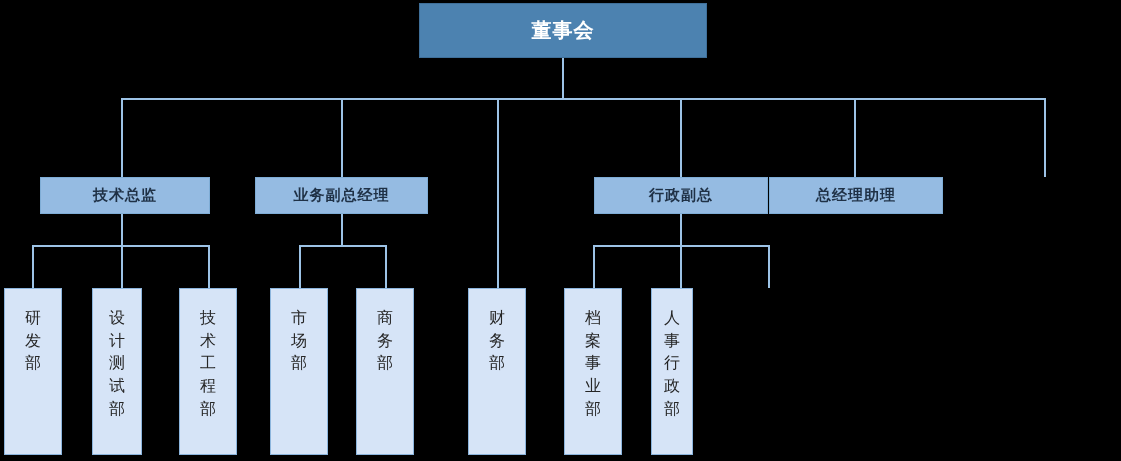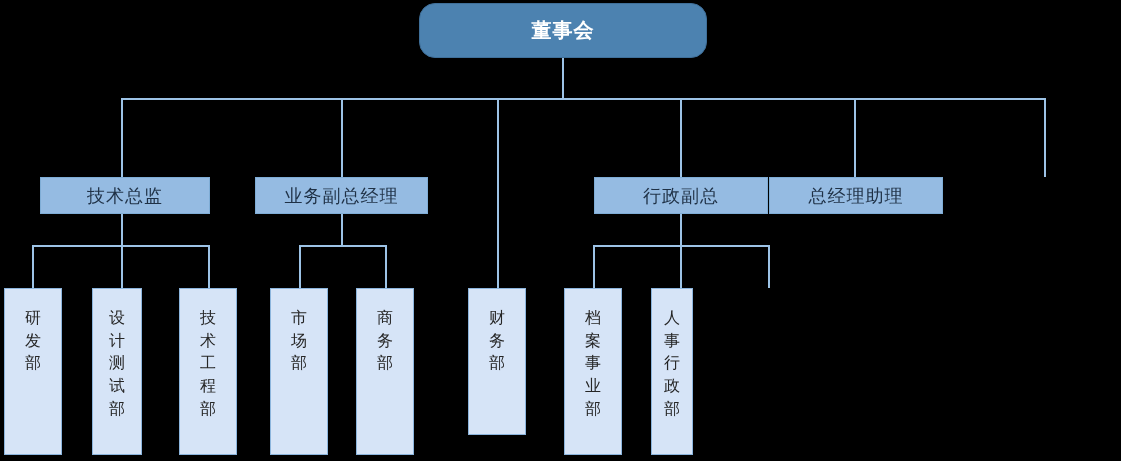--- a/index.html
+++ b/index.html
@@ -43,22 +43,22 @@
     color: #ffffff;
     font-weight: bold;
     font-size: 20px;
     letter-spacing: 1px;
   }
 
   .node.level-1 {
     background: #95bbe2;
     border-color: #7fadd6;
     color: #1f3146;
-    font-weight: normal;
-    font-size: 18px;
+    font-weight: bold;
+    font-size: 15px;
     letter-spacing: 1px;
   }
 
   .node.level-2 {
     background: #d6e4f7;
     border-color: #8cb5dd;
     color: #262626;
     font-weight: normal;
     font-size: 16px;
     align-items: flex-start;
@@ -101,21 +101,21 @@
   <div class="conn h" style="left:299px; top:245px; width:88px;"></div>
   <div class="conn v" style="left:299px; top:245px; height:43px;"></div>
   <div class="conn v" style="left:385px; top:245px; height:43px;"></div>
 
   <div class="conn v" style="left:680px; top:214px; height:32px;"></div>
   <div class="conn h" style="left:593px; top:245px; width:176px;"></div>
   <div class="conn v" style="left:593px; top:245px; height:43px;"></div>
   <div class="conn v" style="left:680px; top:245px; height:43px;"></div>
   <div class="conn v" style="left:768px; top:245px; height:43px;"></div>
 
-  <div class="node level-0" style="left:419px; top:3px; width:288px; height:55px;border-radius:16px;">
+  <div class="node level-0" style="left:419px; top:3px; width:288px; height:55px;">
     <span>董事会</span>
   </div>
 
   <div class="node level-1" style="left:40px; top:177px; width:170px; height:37px;">
     <span>技术总监</span>
   </div>
   <div class="node level-1" style="left:255px; top:177px; width:173px; height:37px;">
     <span>业务副总经理</span>
   </div>
   <div class="node level-1" style="left:594px; top:177px; width:174px; height:37px;">
@@ -135,21 +135,21 @@
     <span class="vtext">技术工程部</span>
   </div>
 
   <div class="node level-2" style="left:270px; top:288px; width:58px; height:167px;">
     <span class="vtext">市场部</span>
   </div>
   <div class="node level-2" style="left:356px; top:288px; width:58px; height:167px;">
     <span class="vtext">商务部</span>
   </div>
 
-  <div class="node level-2" style="left:468px; top:288px; width:58px; height:147px;">
+  <div class="node level-2" style="left:468px; top:288px; width:58px; height:167px;">
     <span class="vtext">财务部</span>
   </div>
 
   <div class="node level-2" style="left:564px; top:288px; width:58px; height:167px;">
     <span class="vtext">档案事业部</span>
   </div>
   <div class="node level-2" style="left:651px; top:288px; width:42px; height:167px;">
     <span class="vtext">人事行政部</span>
   </div>
 

